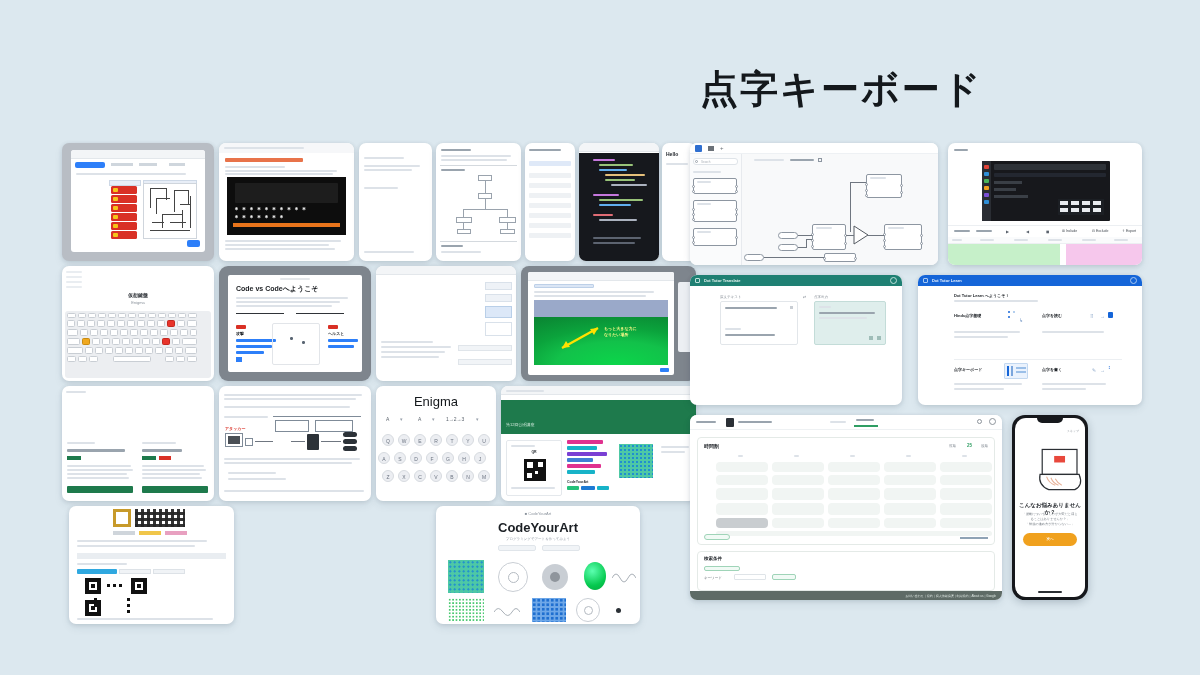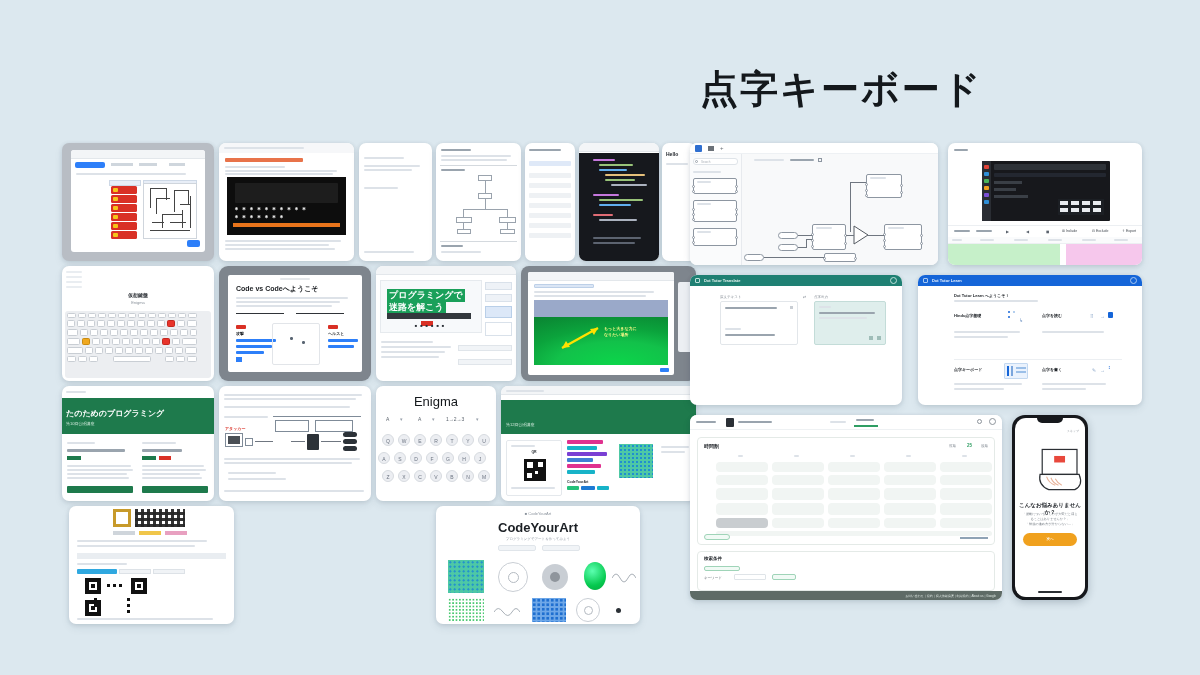--- a/index.html
+++ b/index.html
@@ -420,27 +420,20 @@
         <div class="pbar" style="left:100px;top:64px;width:30px"></div>
         <div class="pbar" style="left:100px;top:70px;width:26px"></div>
         <div style="position:absolute;left:44px;top:48px;width:48px;height:42px;border:1px solid #e2e5e9;border-radius:2px"></div>
         <div class="dot" style="left:62px;top:62px;background:#5a6673"></div>
         <div class="dot" style="left:74px;top:66px;background:#5a6673"></div>
       </div>
     </div>
 
     <div class="thumb" id="t10">
       <div class="win-top"></div>
-      <div style="position:absolute;left:4px;top:14px;right:34px;bottom:48px;background:#f7f9fb;border:1px solid #e6eaee">
-        <div class="gtxt" style="left:6px;top:8px">プログラミングで</div>
-        <div class="gtxt" style="left:6px;top:20px">迷路を解こう</div>
-        <div style="position:absolute;left:6px;top:32px;width:84px;height:6px;background:#33383d"></div>
-        <div style="position:absolute;left:40px;top:40px;width:12px;height:5px;background:#d93025"></div>
-        <div style="position:absolute;left:0;right:0;bottom:4px;text-align:center;font-size:4px;letter-spacing:3px;color:#2b3036">■■■■■■</div>
-      </div>
       <div style="position:absolute;right:4px;top:16px;width:27px;height:8px;background:#eef2f7;border:1px solid #d9e1ea"></div>
       <div style="position:absolute;right:4px;top:28px;width:27px;height:8px;background:#eef2f7;border:1px solid #d9e1ea"></div>
       <div style="position:absolute;right:4px;top:40px;width:27px;height:12px;background:#dce8f8;border:1px solid #b9cfe8"></div>
       <div style="position:absolute;right:4px;top:56px;width:27px;height:14px;background:#fff;border:1px solid #d9e1ea"></div>
       <div class="txtline lt" style="left:5px;bottom:38px;width:52px"></div>
       <div class="txtline lt" style="left:5px;bottom:33px;width:70px"></div>
       <div class="txtline lt" style="left:5px;bottom:28px;width:64px"></div>
       <div class="txtline lt" style="left:5px;bottom:23px;width:58px"></div>
       <div style="position:absolute;right:4px;bottom:30px;width:54px;height:6px;background:#f1f4f7;border:1px solid #e0e5ea"></div>
       <div style="position:absolute;right:4px;bottom:16px;width:54px;height:6px;background:#f1f4f7;border:1px solid #e0e5ea"></div>
@@ -461,24 +454,20 @@
           </svg>
           <div style="position:absolute;left:70px;top:26px;font-size:4px;color:#fffa8a;font-weight:700;line-height:6px">もっと大きな力に<br>なりたい場所</div>
         </div>
         <div style="position:absolute;right:5px;bottom:3px;width:9px;height:4px;background:#2d7ff9;border-radius:1px"></div>
       </div>
       <div style="position:absolute;right:4px;top:16px;width:14px;height:70px;background:#eceff3;border-radius:2px"></div>
     </div>
 
     <div class="thumb" id="t12">
       <div class="txtline lt" style="left:4px;top:5px;width:20px"></div>
-      <div class="grn" style="top:12px;height:36px">
-        <div style="position:absolute;left:4px;top:10px;color:#fff;font-size:8px;font-weight:800;white-space:nowrap">たのためのプログラミング</div>
-        <div style="position:absolute;left:4px;top:23px;color:#cbe6d7;font-size:4px;white-space:nowrap">第10回公開講座</div>
-      </div>
       <div class="txtline lt" style="left:5px;top:56px;width:28px"></div>
       <div class="txtline dk" style="left:5px;top:63px;width:58px;height:3px"></div>
       <div style="position:absolute;left:5px;top:70px;width:14px;height:4px;background:#1e7a4c"></div>
       <div class="txtline lt" style="left:5px;top:79px;width:64px"></div>
       <div class="txtline lt" style="left:5px;top:83px;width:66px"></div>
       <div class="txtline lt" style="left:5px;top:87px;width:60px"></div>
       <div class="txtline lt" style="left:5px;top:91px;width:62px"></div>
       <div class="btn" style="left:5px;top:100px;width:66px"></div>
       <div class="txtline lt" style="left:80px;top:56px;width:34px"></div>
       <div class="txtline dk" style="left:80px;top:63px;width:40px;height:3px"></div>

